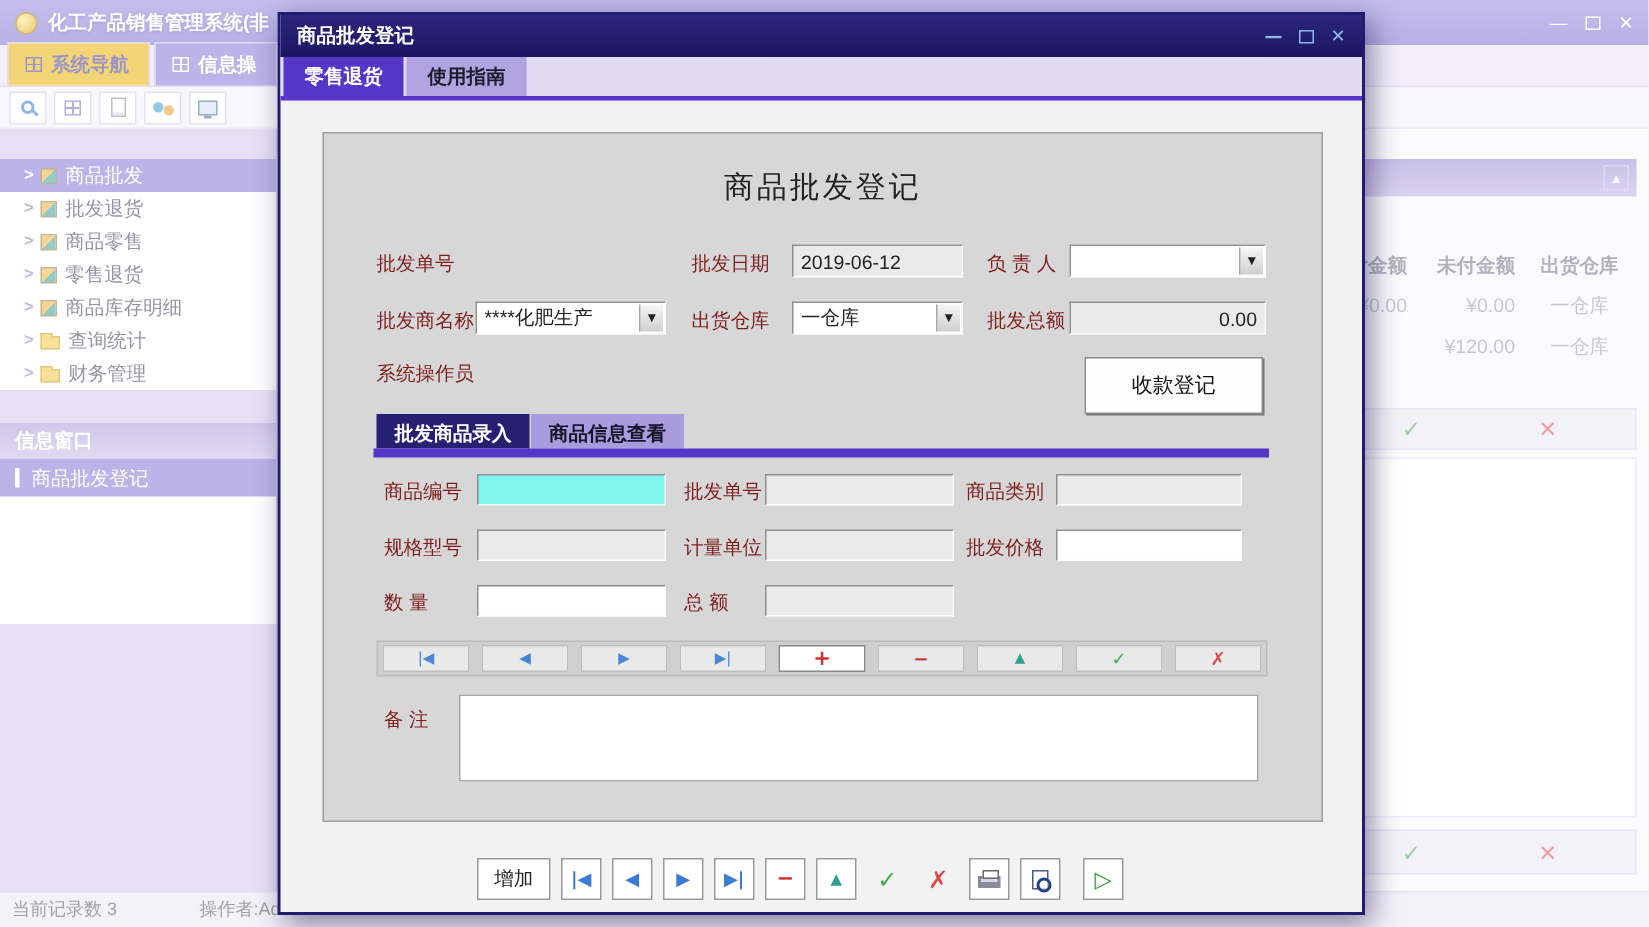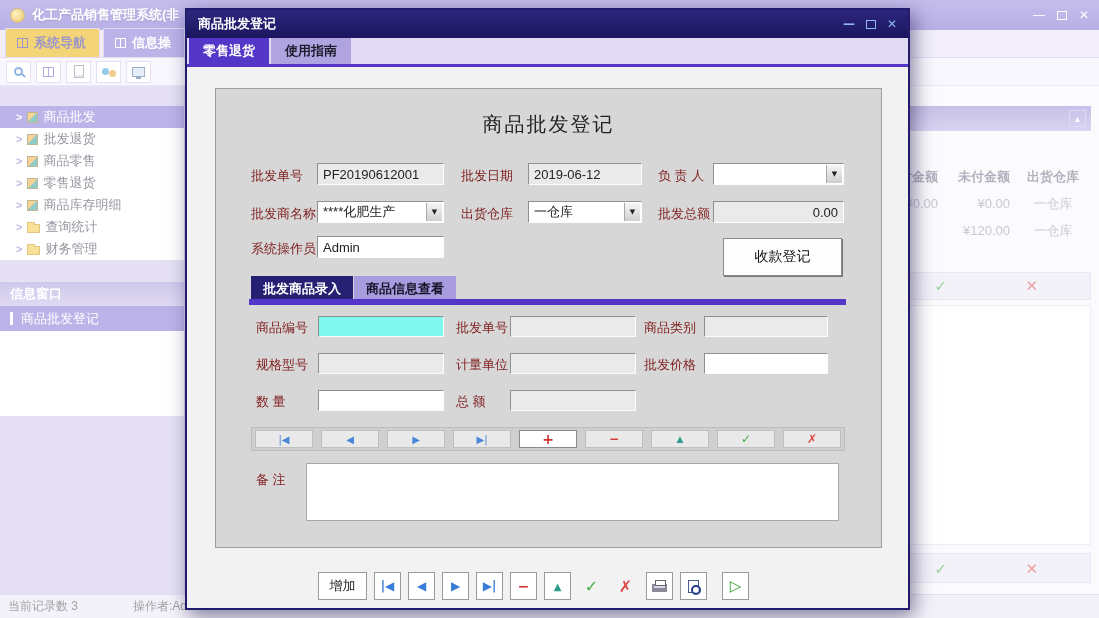--- a/index.html
+++ b/index.html
@@ -323,23 +323,20 @@
     <div class="dlg-tabbar">
       <span class="dlg-tab active">零售退货</span>
       <span class="dlg-tab inactive">使用指南</span>
     </div>
 
     <div class="dlg-body">
       <div class="form-panel">
         <div class="form-title">商品批发登记</div>
 
         <span class="lbl" style="left:35px;top:78px">批发单号</span>
-        <div class="fld" style="left:101px;top:74px;width:127px">
-          <span>PF20190612001</span>
-        </div>
         <span class="lbl" style="left:245px;top:78px">批发日期</span>
         <div class="fld" style="left:312px;top:74px;width:114px">
           <span>2019-06-12</span>
         </div>
         <span class="lbl" style="left:442px;top:78px">负 责 人</span>
         <div class="fld white combo" style="left:497px;top:74px;width:131px">
           <span></span>
           <span class="combo-arrow">
               <span>▼</span>
             </span>
@@ -358,23 +355,20 @@
           <span class="combo-arrow">
               <span>▼</span>
             </span>
         </div>
         <span class="lbl" style="left:442px;top:116px">批发总额</span>
         <div class="fld num" style="left:497px;top:112px;width:131px">
           <span>0.00</span>
         </div>
 
         <span class="lbl" style="left:35px;top:151px">系统操作员</span>
-        <div class="fld white" style="left:101px;top:147px;width:127px">
-          <span>Admin</span>
-        </div>
         <div class="btn3d" style="left:507px;top:149px;width:119px;height:38px">收款登记</div>
 
         <div class="inner-tabs">
           <span class="itab active">批发商品录入</span>
           <span class="itab inactive">商品信息查看</span>
         </div>
         <div class="itab-underline"></div>
 
         <span class="lbl" style="left:40px;top:230px">商品编号</span>
         <div class="fld cyan small" style="left:102px;top:227px;width:126px"></div>

